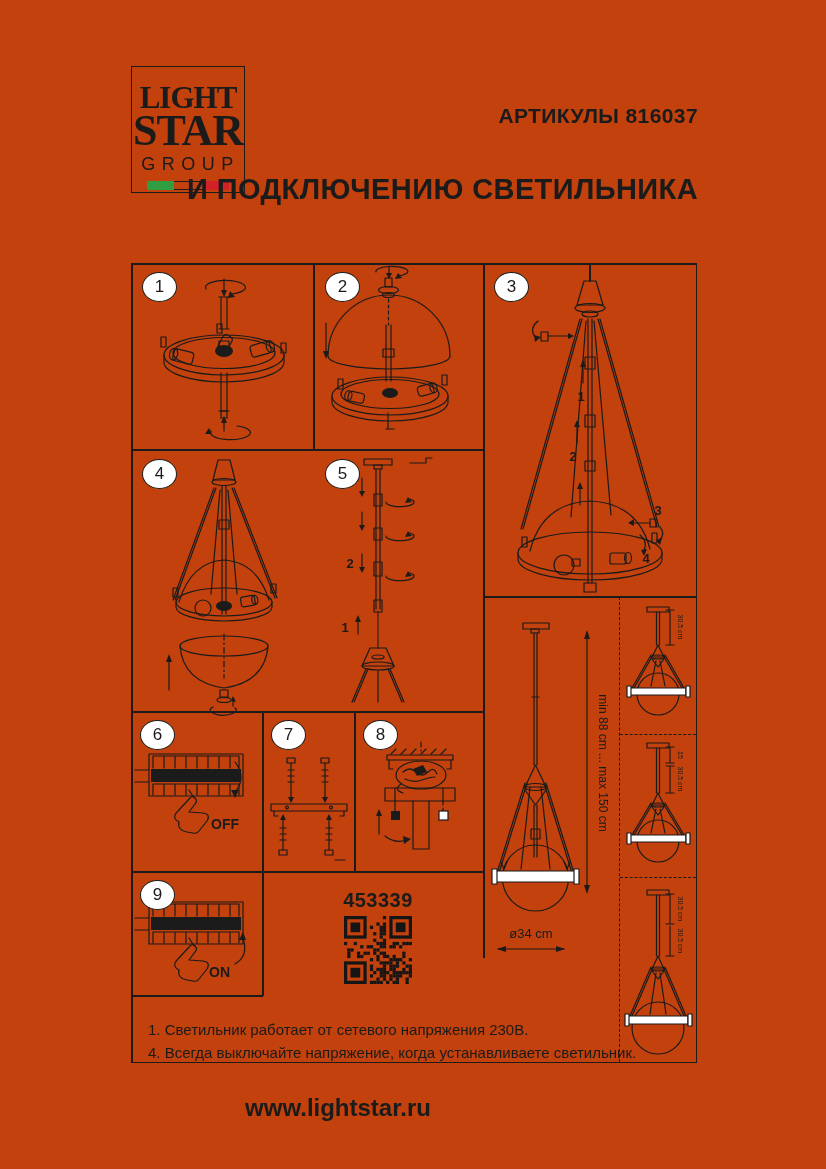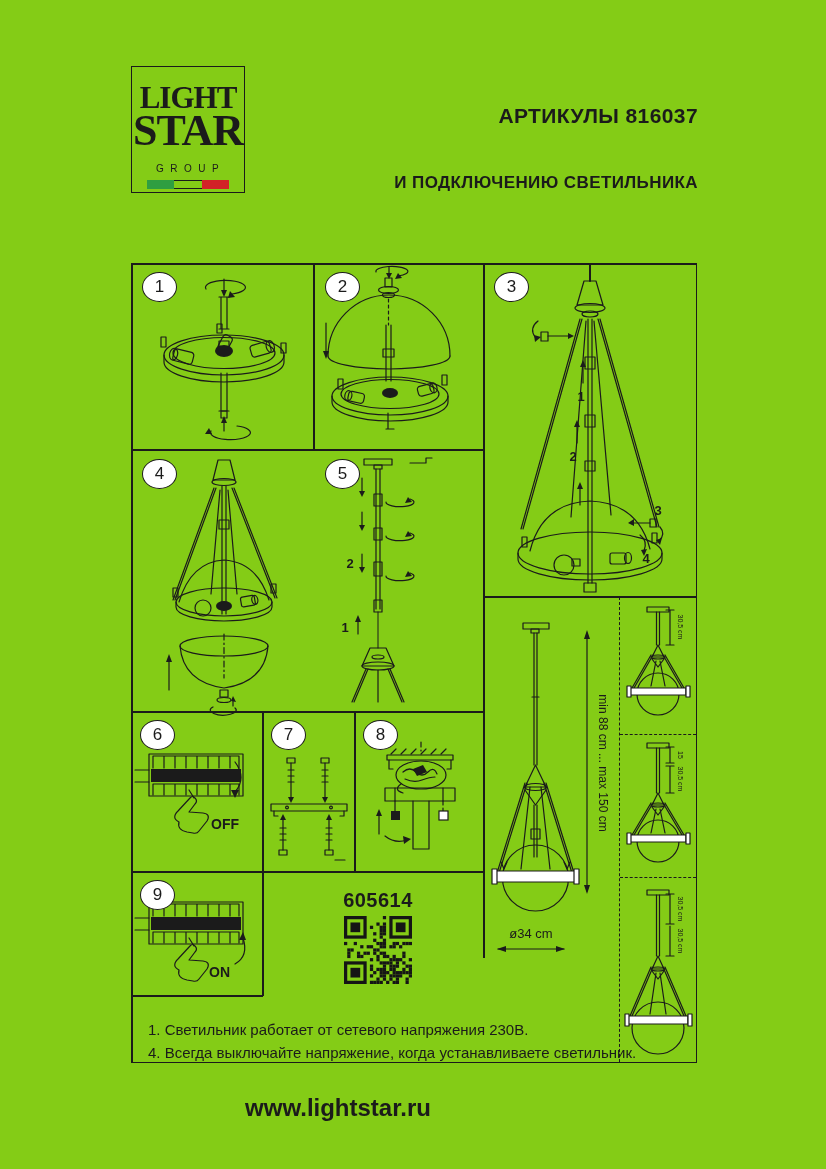--- a/index.html
+++ b/index.html
@@ -1,38 +1,38 @@
 <!DOCTYPE html>
 <html><head>
 <meta charset="utf-8">
 <style>
   html,body{margin:0;padding:0;background:#e8e8e8;}
-  .page{position:relative;width:826px;height:1169px;background:#84cc16;margin:0 auto;
+  .page{position:relative;width:826px;height:1169px;background:#c2410c;margin:0 auto;
         font-family:"Liberation Sans",sans-serif;color:#1b1b1b;overflow:hidden;}
   
   .hl{position:absolute;height:1.6px;background:#1b1b1b;}
   .vl{position:absolute;width:1.6px;background:#1b1b1b;}
   .vdash{position:absolute;width:0;border-left:1.6px dashed #1b1b1b;}
   .hdash{position:absolute;height:0;border-top:1.6px dashed #1b1b1b;}
   
   .logo-box{position:absolute;left:131px;top:66px;width:114px;height:127px;border:1.6px solid #1b1b1b;
             box-sizing:border-box;text-align:center;}
   .logo-word1{font-family:"Liberation Serif",serif;font-weight:bold;font-size:31px;line-height:30px;margin-top:16px;letter-spacing:-1px;}
   .logo-word2{font-family:"Liberation Serif",serif;font-weight:bold;font-size:44px;line-height:36px;letter-spacing:-1px;}
-  .logo-word3{font-size:10px;letter-spacing:6.5px;margin-top:14px;margin-left:5px;}
+  .logo-word3{font-size:18px;letter-spacing:6.5px;margin-top:5px;margin-left:5px;}
   .logo-flag{width:82px;height:9px;margin:6px auto 0 auto;display:flex;}
   .logo-flag .fg{flex:1;}
   .logo-flag .fw{flex:1;border-top:1.8px solid #1b1b1b;border-bottom:1.8px solid #1b1b1b;box-sizing:border-box;}
   .logo-flag .fr{flex:1;}
   
   .hdr{position:absolute;right:128px;text-align:right;font-weight:bold;letter-spacing:.4px;white-space:nowrap;}
   .hdr1{top:68px;font-size:21px;}
   .hdr2{top:104px;font-size:21px;}
   .hdr3{top:146px;font-size:22px;}
-  .hdr4{top:173px;font-size:17px;}
+  .hdr4{top:173px;font-size:29px;}
   
   .stepnum{position:absolute;width:33px;height:28px;border:1.7px solid #1b1b1b;border-radius:50%;
            display:flex;align-items:center;justify-content:center;font-size:17px;background:#fff;z-index:3;}
   svg{position:absolute;overflow:visible;}
   svg .ln{stroke:#1b1b1b;stroke-width:1.2;fill:none;stroke-linecap:round;stroke-linejoin:round;}
   svg .fl{fill:#1b1b1b;stroke:none;}
   svg .wh{fill:#ffffff;stroke:#1b1b1b;stroke-width:1.2;}
   svg text{fill:#1b1b1b;font-family:"Liberation Sans",sans-serif;}
   .callout{font-size:13px;font-weight:bold;}
   .swlabel{font-size:14px;font-weight:bold;}
@@ -371,21 +371,21 @@
       <path d="M22,60 h86 M22,60 v11 M33,60 v11 M44,60 v11 M55,60 v11 M66,60 v11 M77,60 v11 M88,60 v11 M99,60 v11 M108,60 v11"></path>
       <path d="M56,108 q-10,-2 -8,-10 q-8,-4 -1,-11 l12,-13 q3,-3 5,0 q3,3 0,6 l-6,8 14,1 q8,1 4,8 l-8,10 q-2,3 -6,2 z"></path>
       <path d="M63,74 L58,66"></path>
       <path d="M104,92 q14,-8 8,-26"></path>
     </g>
     <rect x="20" y="45" width="90" height="13" class="fl"></rect>
     <polygon points="108,68 112,60 115,68" class="fl"></polygon>
     <text x="78" y="105" class="swlabel">ON</text>
   </svg>
 
-  <div class="article-num">605614</div>
+  <div class="article-num">453339</div>
   <svg style="left:344px;top:915px;" width="68" height="70" viewBox="0 0 67.2 67.2">
       <rect x="38.400000000000006" y="0" width="3.2" height="3.2" fill="#151515"></rect>
       <rect x="32" y="6.4" width="3.2" height="3.2" fill="#151515"></rect>
       <rect x="38.400000000000006" y="6.4" width="3.2" height="3.2" fill="#151515"></rect>
       <rect x="25.6" y="9.600000000000001" width="3.2" height="3.2" fill="#151515"></rect>
       <rect x="35.2" y="9.600000000000001" width="3.2" height="3.2" fill="#151515"></rect>
       <rect x="38.400000000000006" y="9.600000000000001" width="3.2" height="3.2" fill="#151515"></rect>
       <rect x="35.2" y="12.8" width="3.2" height="3.2" fill="#151515"></rect>
       <rect x="38.400000000000006" y="12.8" width="3.2" height="3.2" fill="#151515"></rect>
       <rect x="28.8" y="16" width="3.2" height="3.2" fill="#151515"></rect>

